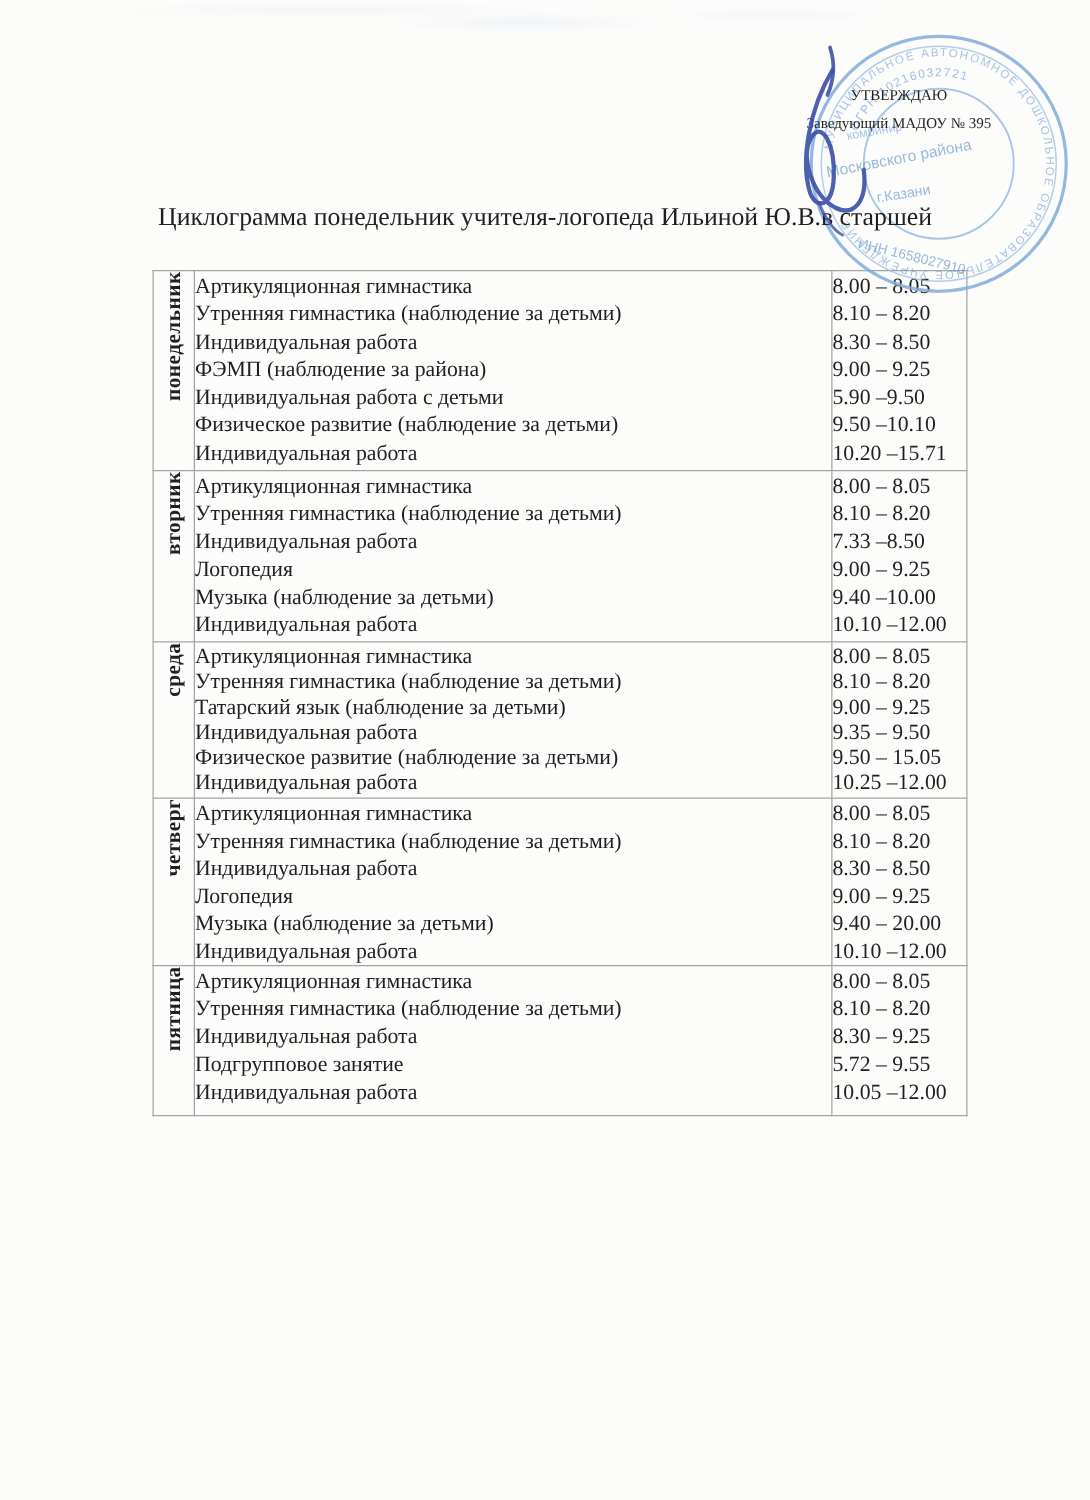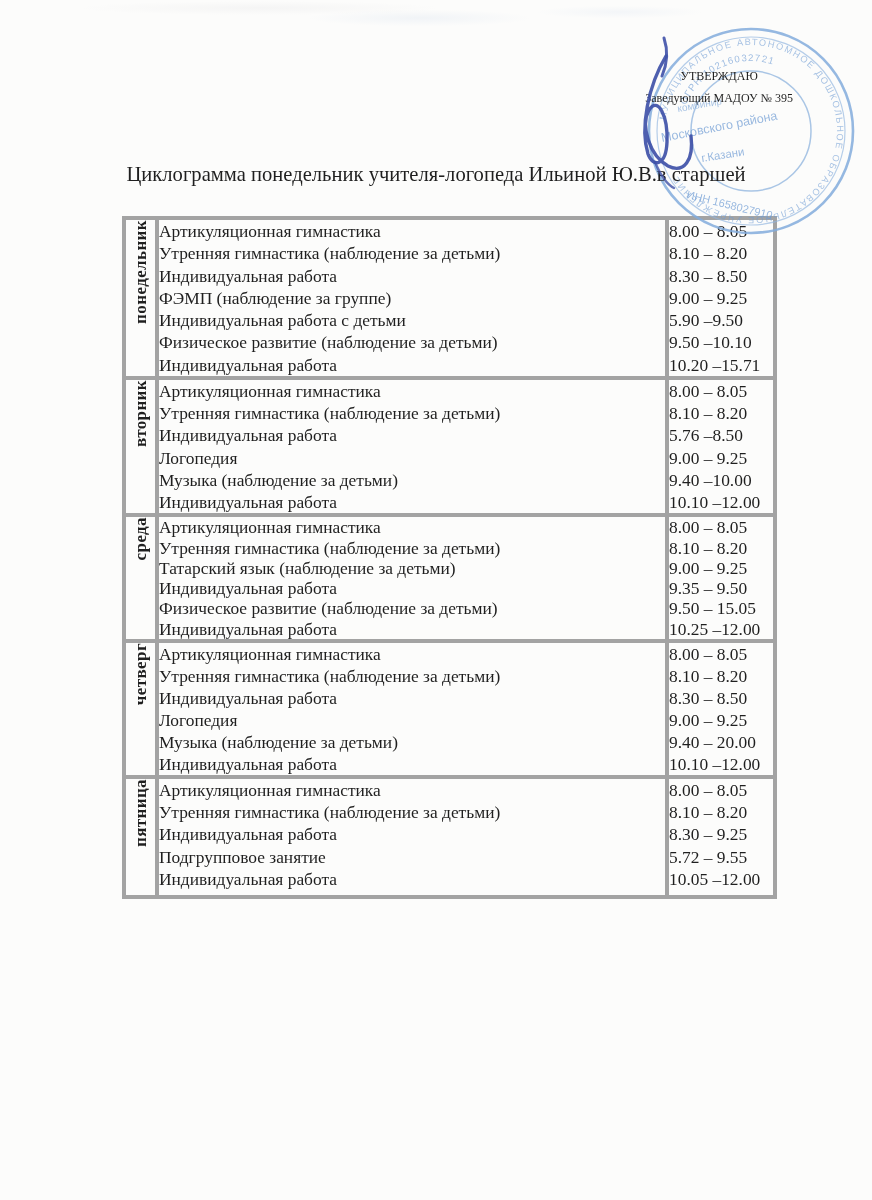--- a/index.html
+++ b/index.html
@@ -43,21 +43,21 @@
   }
 
   
   table.schedule{
     position:absolute;left:122px;top:216px;
     border-collapse:collapse;table-layout:fixed;
     width:651px;
     font-size:17.4px;
   }
   table.schedule td{
-    border:4px solid #a3a3a3;
+    border:1px solid #a3a3a3;
     vertical-align:top;
     padding:0;
     overflow:hidden;
   }
   td.day-cell{text-align:center;vertical-align:middle;}
   .day-label{
     display:inline-block;
     writing-mode:vertical-rl;
     transform:rotate(180deg);
     font-weight:bold;
@@ -125,21 +125,21 @@
     <tbody>
 
       <tr class="row-0">
         <td class="day-cell">
           <div class="day-label">понедельник</div>
         </td>
         <td class="acts-cell">
           <div class="cline">Артикуляционная гимнастика</div>
           <div class="cline">Утренняя гимнастика (наблюдение за детьми)</div>
           <div class="cline">Индивидуальная работа</div>
-          <div class="cline">ФЭМП (наблюдение за группе)</div>
+          <div class="cline">ФЭМП (наблюдение за района)</div>
           <div class="cline">Индивидуальная работа с детьми</div>
           <div class="cline">Физическое развитие (наблюдение за детьми)</div>
           <div class="cline">Индивидуальная работа</div>
         </td>
         <td class="times-cell">
           <div class="cline">8.00 – 8.05</div>
           <div class="cline">8.10 – 8.20</div>
           <div class="cline">8.30 – 8.50</div>
           <div class="cline">9.00 – 9.25</div>
           <div class="cline">5.90 –9.50</div>
@@ -156,21 +156,21 @@
           <div class="cline">Артикуляционная гимнастика</div>
           <div class="cline">Утренняя гимнастика (наблюдение за детьми)</div>
           <div class="cline">Индивидуальная работа</div>
           <div class="cline">Логопедия</div>
           <div class="cline">Музыка (наблюдение за детьми)</div>
           <div class="cline">Индивидуальная работа</div>
         </td>
         <td class="times-cell">
           <div class="cline">8.00 – 8.05</div>
           <div class="cline">8.10 – 8.20</div>
-          <div class="cline">5.76 –8.50</div>
+          <div class="cline">7.33 –8.50</div>
           <div class="cline">9.00 – 9.25</div>
           <div class="cline">9.40 –10.00</div>
           <div class="cline">10.10 –12.00</div>
         </td>
       </tr>
 
       <tr class="row-2">
         <td class="day-cell">
           <div class="day-label">среда</div>
         </td>

